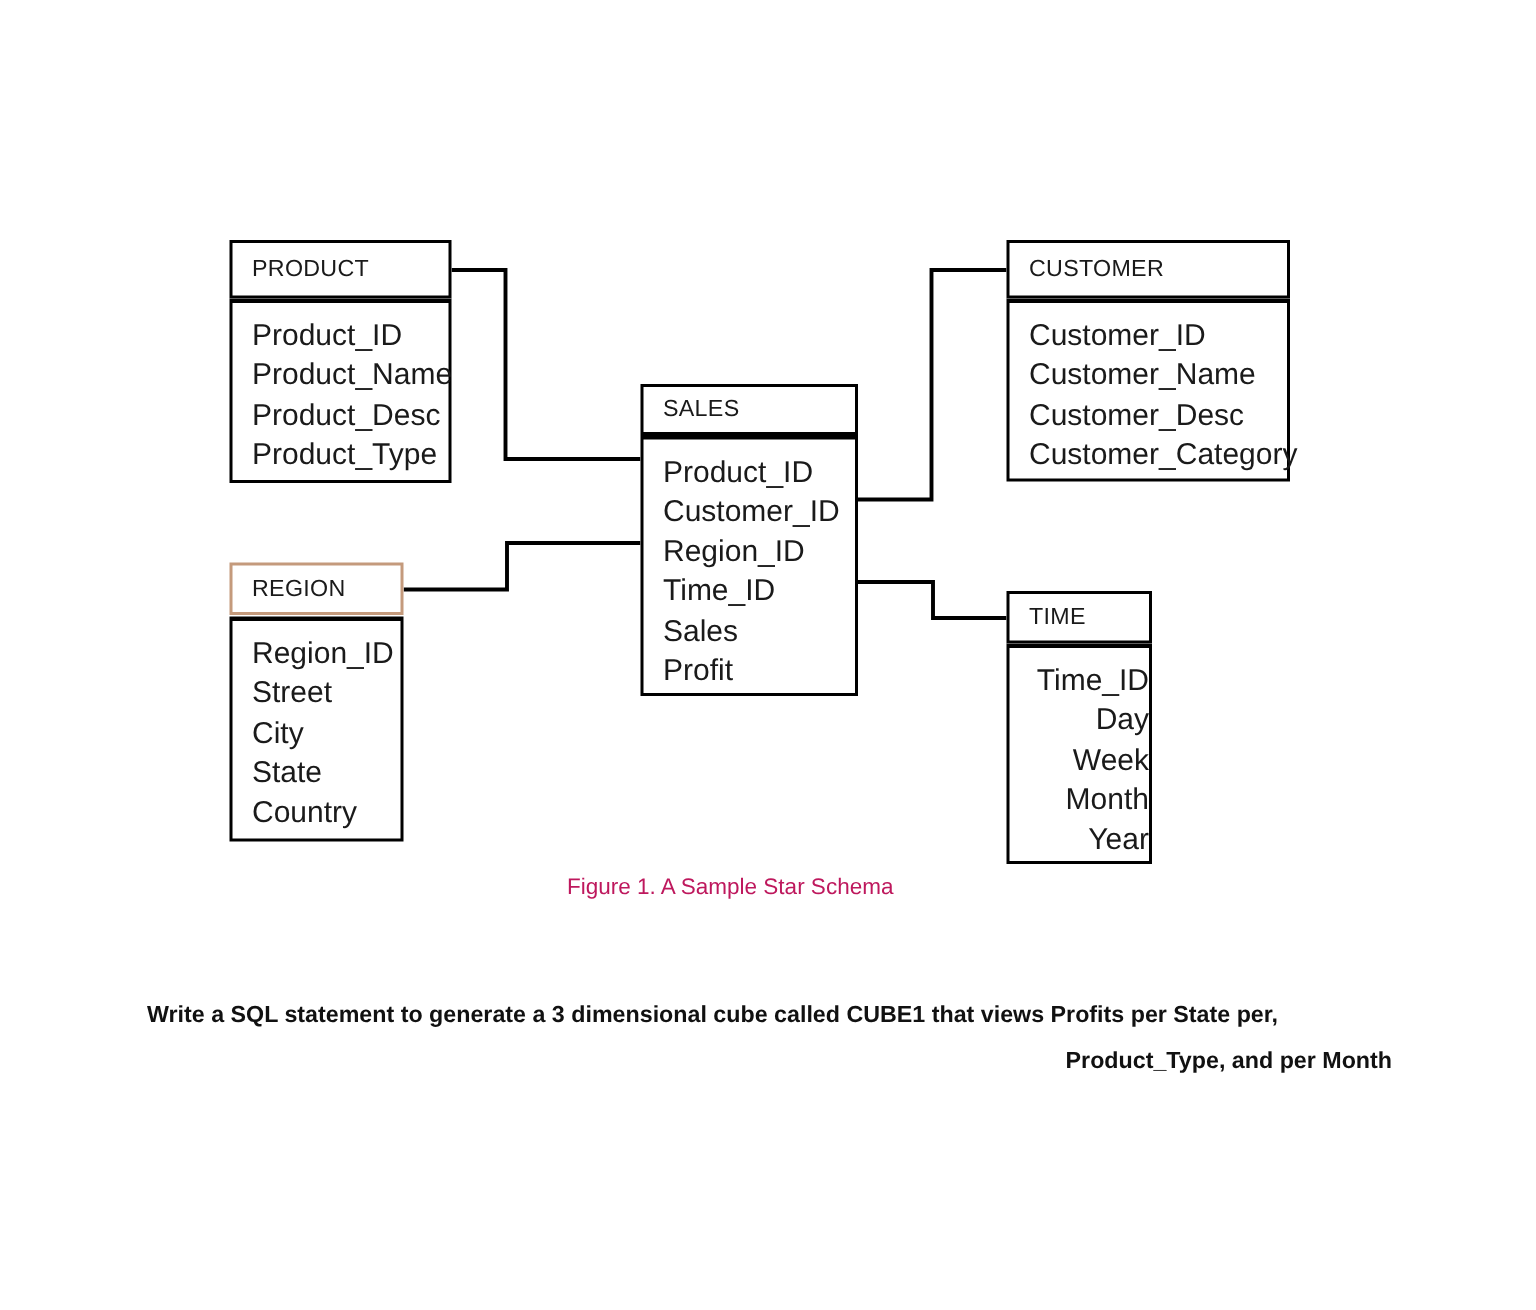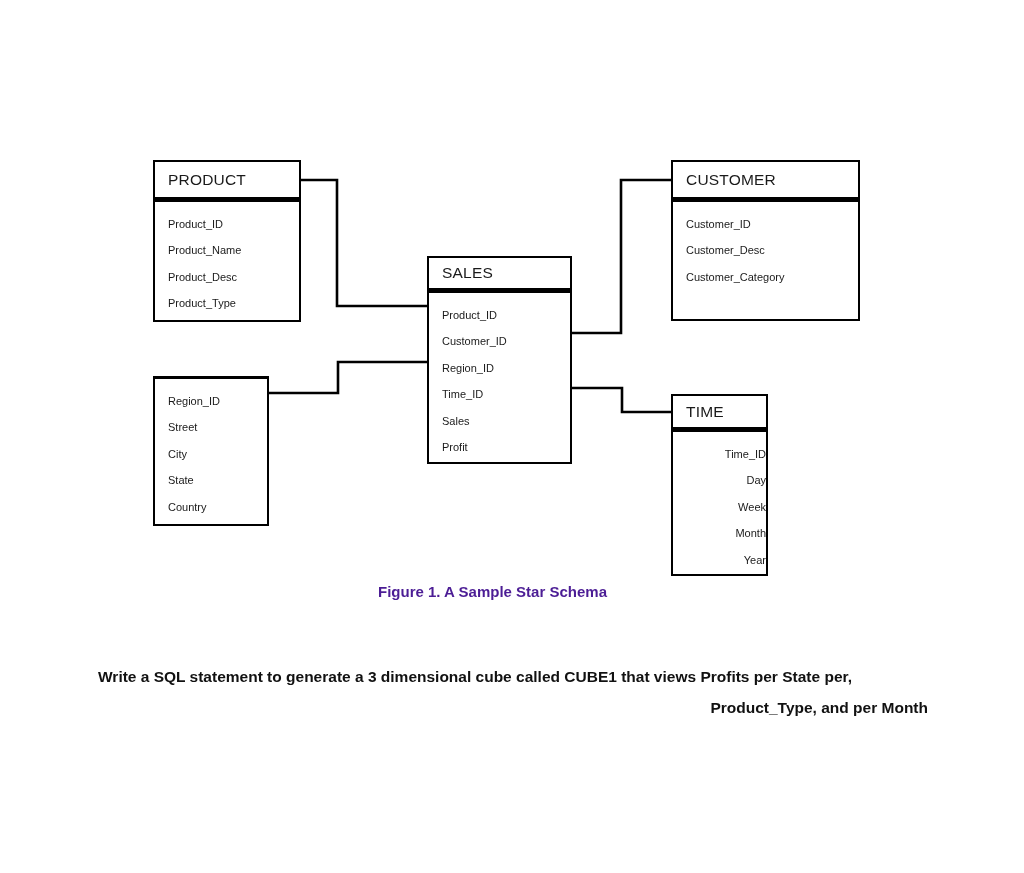--- a/index.html
+++ b/index.html
@@ -63,32 +63,32 @@
   
   .entity.tan > .entity-header {
     border: 2px solid #c49a7c;
   }
   .entity.tan > .entity-body {
     border-top: 3px solid #000000;
     margin-top: 1px;
   }
 
   .field {
-    font-size: 11px;
+    font-size: 20px;
     line-height: 26.4px;
     color: #1a1a1a;
     white-space: nowrap;
   }
 
   .caption {
     position: absolute;
     z-index: 3;
     font-size: 15px;
-    font-weight: bold;
-    color: #4c1d95;
+    font-weight: normal;
+    color: #be185d;
     white-space: nowrap;
   }
 
   .prompt {
     position: absolute;
     z-index: 3;
     font-size: 15.5px;
     font-weight: bold;
     color: #111111;
     line-height: 31px;
@@ -127,40 +127,44 @@
       <div class="field">Product_Type</div>
     </div>
   </div>
 
   <div class="entity" style="left:671px; top:160px; width:189px;">
     <div class="entity-header" style="height:39px;">
       <span>CUSTOMER</span>
     </div>
     <div class="entity-body" style="height:122px;">
       <div class="field">Customer_ID</div>
+      <div class="field">Customer_Name</div>
       <div class="field">Customer_Desc</div>
       <div class="field">Customer_Category</div>
     </div>
   </div>
 
   <div class="entity" style="left:427px; top:256px; width:145px;">
     <div class="entity-header" style="height:34px;">
       <span>SALES</span>
     </div>
     <div class="entity-body" style="height:174px;">
       <div class="field">Product_ID</div>
       <div class="field">Customer_ID</div>
       <div class="field">Region_ID</div>
       <div class="field">Time_ID</div>
       <div class="field">Sales</div>
       <div class="field">Profit</div>
     </div>
   </div>
 
   <div class="entity tan" style="left:153px; top:375px; width:116px;">
+    <div class="entity-header" style="height:35px;">
+      <span>REGION</span>
+    </div>
     <div class="entity-body" style="height:150px;">
       <div class="field">Region_ID</div>
       <div class="field">Street</div>
       <div class="field">City</div>
       <div class="field">State</div>
       <div class="field">Country</div>
     </div>
   </div>
 
   <div class="entity" style="left:671px; top:394px; width:97px;text-align:right;">

